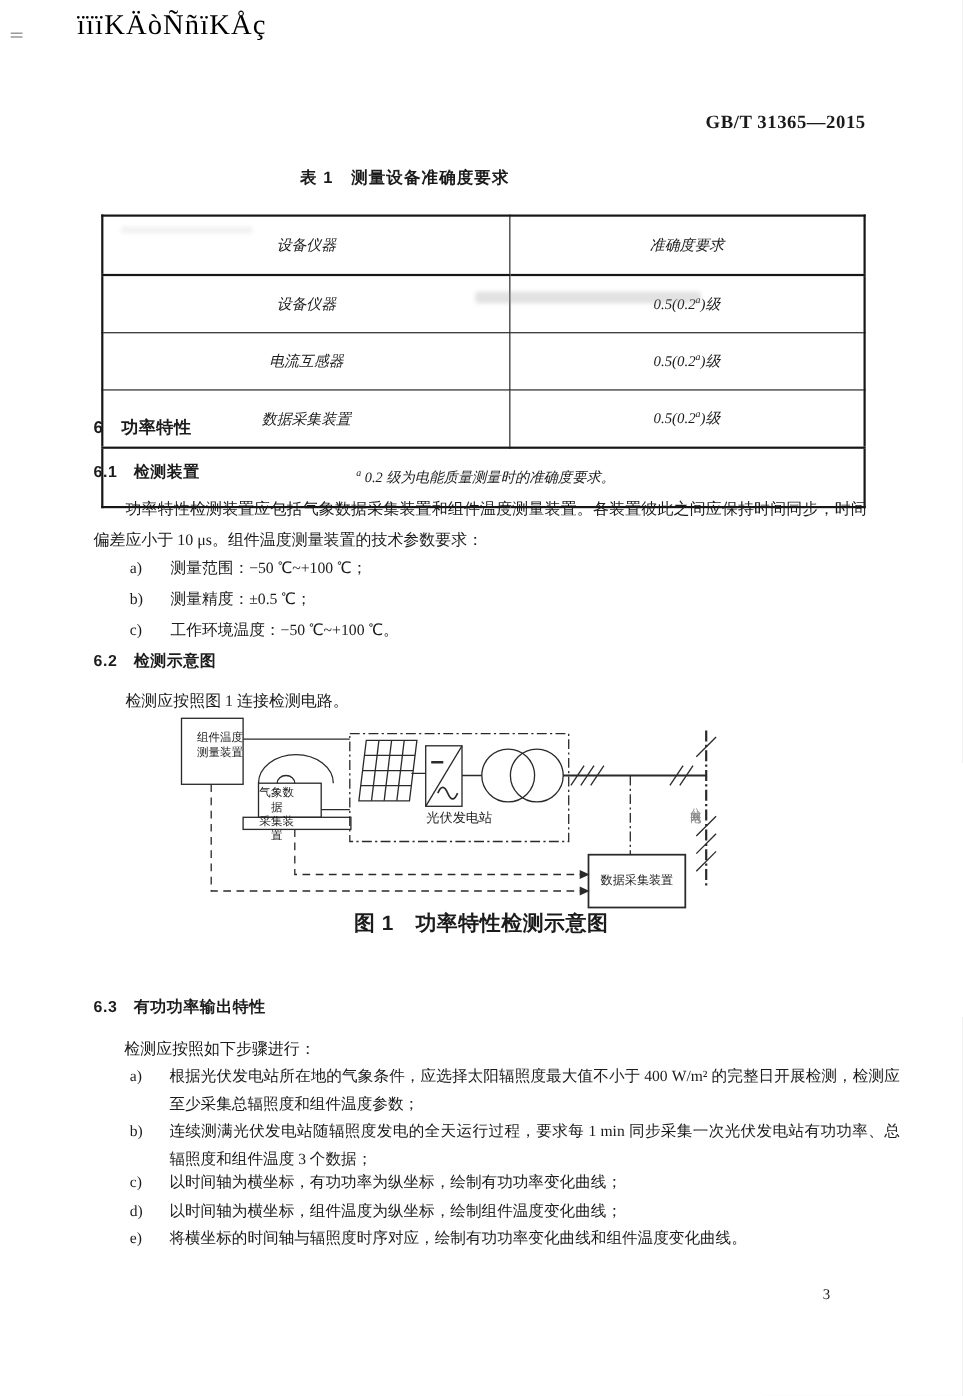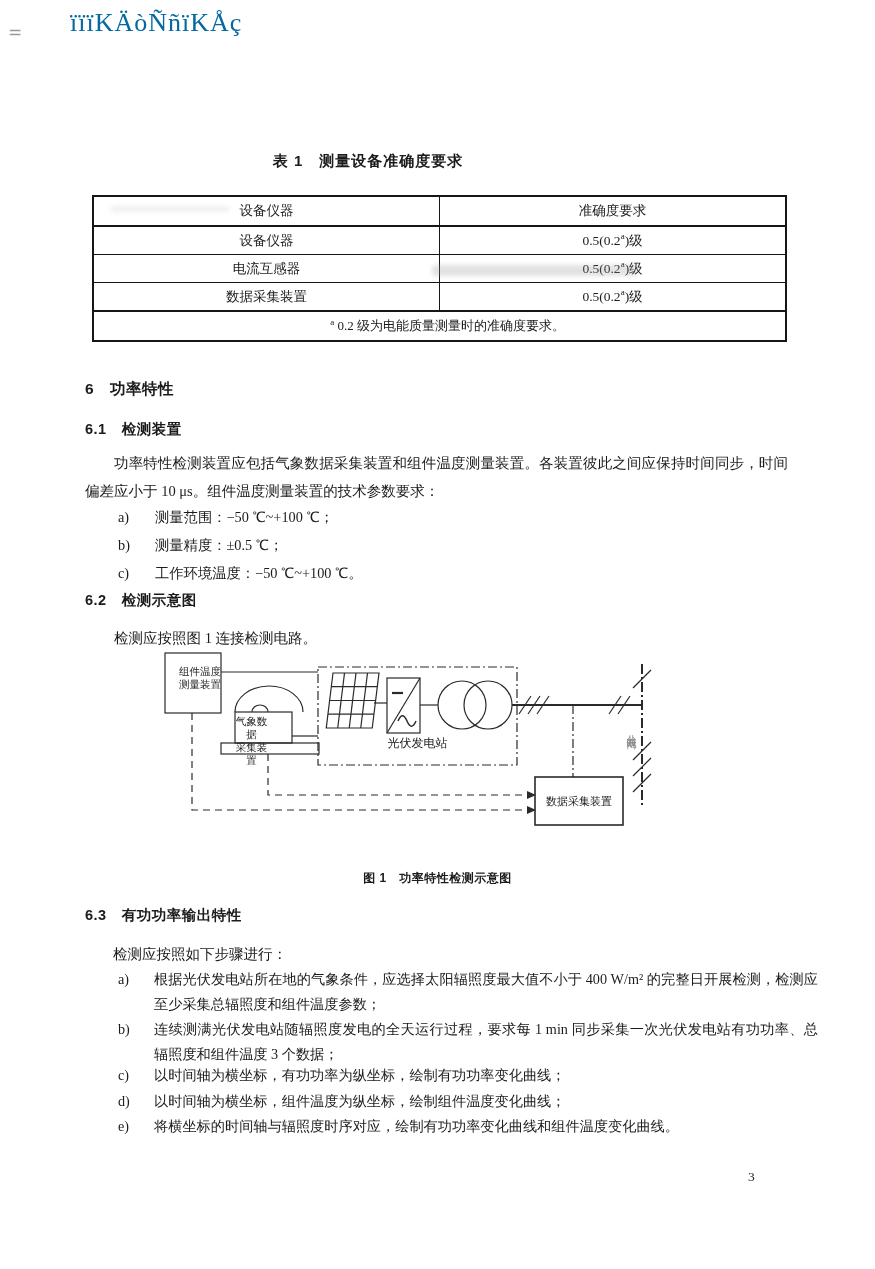--- a/index.html
+++ b/index.html
@@ -3,61 +3,62 @@
 <meta charset="utf-8">
 <style>
   html,body{margin:0;padding:0;background:#e8e8e8;}
   .page{
     position:relative;width:875px;height:1269px;background:#ffffff;
     font-family:"Liberation Serif",serif;color:#1b1b1b;overflow:hidden;
     margin:0 auto;
   }
   .abs{position:absolute;}
   .corner-mark{left:8px;top:22px;font-size:17px;color:#9a9a9a;font-family:"DejaVu Sans",sans-serif;}
-  .watermark{left:70px;top:8px;font-size:26px;color:#0369a1;letter-spacing:1px;font-family:"Liberation Serif",serif;}
+  .watermark{left:70px;top:8px;font-size:26px;color:#000000;letter-spacing:1px;font-family:"Liberation Serif",serif;}
   .doc-number{left:560px;top:101px;width:227px;text-align:right;font-size:17px;font-weight:bold;letter-spacing:.5px;}
   .table-title{left:0;top:152px;width:736px;text-align:center;font-size:15px;font-weight:bold;
     font-family:"Liberation Sans",sans-serif;letter-spacing:1px;}
   .acc-table{left:92px;top:195px;}
   table{border-collapse:collapse;width:695px;table-layout:fixed;}
   table,th,td{border:1px solid #161616;}
   table{border-width:2px;}
   th{font-weight:normal;}
-  th,td{font-size:13.5px;text-align:center;height:27px;padding:0;}
+  th,td{font-size:13.5px;text-align:center;height:27px;padding:12px;font-style:italic;}
   tr.hdr th{border-bottom-width:2px;height:28px;}
   td.fnote{text-align:center;padding-left:16px;font-size:13px;border-top-width:2px;height:28px;}
   sup{font-size:9px;}
   .smudge{background:rgba(150,150,150,.28);filter:blur(2px);border-radius:3px;}
   .h1{font-family:"Liberation Sans",sans-serif;font-weight:bold;font-size:15.5px;letter-spacing:.5px;}
   .h2{font-family:"Liberation Sans",sans-serif;font-weight:bold;font-size:14.5px;letter-spacing:.5px;}
   .para{font-size:14.5px;line-height:28px;text-align:justify;}
   .indent{text-indent:2em;}
   .list61{left:118px;top:503px;width:700px;}
   .li{display:flex;line-height:28px;font-size:14.3px;}
   .li .mk{width:37px;flex:0 0 37px;}
   .step{display:flex;line-height:25px;font-size:14.2px;left:118px;width:700px;}
   .step .mk{width:36px;flex:0 0 36px;}
   .step .tx{flex:1;text-align:justify;}
   .note-line{left:85px;top:1135px;width:760px;font-size:12.4px;white-space:nowrap;}
   .note-line b{font-family:"Liberation Sans",sans-serif;}
   .page-num{left:748px;top:1169px;font-size:13.5px;}
-  .caption{left:0;top:870px;width:875px;text-align:center;font-size:12px;font-weight:bold;
+  .caption{left:0;top:826px;width:875px;text-align:center;font-size:19px;font-weight:bold;
     font-family:"Liberation Sans",sans-serif;letter-spacing:.5px;}
   
   .diagram{left:85px;top:648px;width:630px;height:195px;}
   .dlabel{position:absolute;font-size:10.5px;line-height:13px;text-align:center;color:#222;}
   .v-text{writing-mode:vertical-rl;text-orientation:upright;font-size:10px;color:#8a8a8a;letter-spacing:2px;}
 </style>
 </head>
 <body>
 
 <div class="page">
 
   <div class="abs corner-mark">=</div>
   <div class="abs watermark">ïïïKÄòÑñïKÅç</div>
+  <div class="abs doc-number">GB/T 31365—2015</div>
 
   <div class="abs table-title">表 1　测量设备准确度要求</div>
 
   <div class="abs acc-table">
     <table>
       <tbody>
           <tr class="hdr">
         <th style="width:345px">设备仪器</th>
         <th>准确度要求</th>
       </tr>

